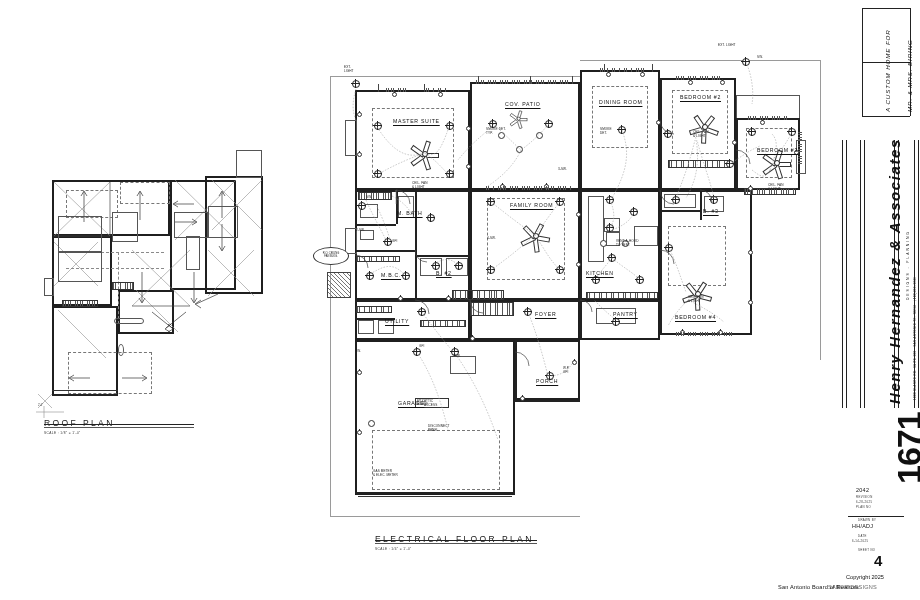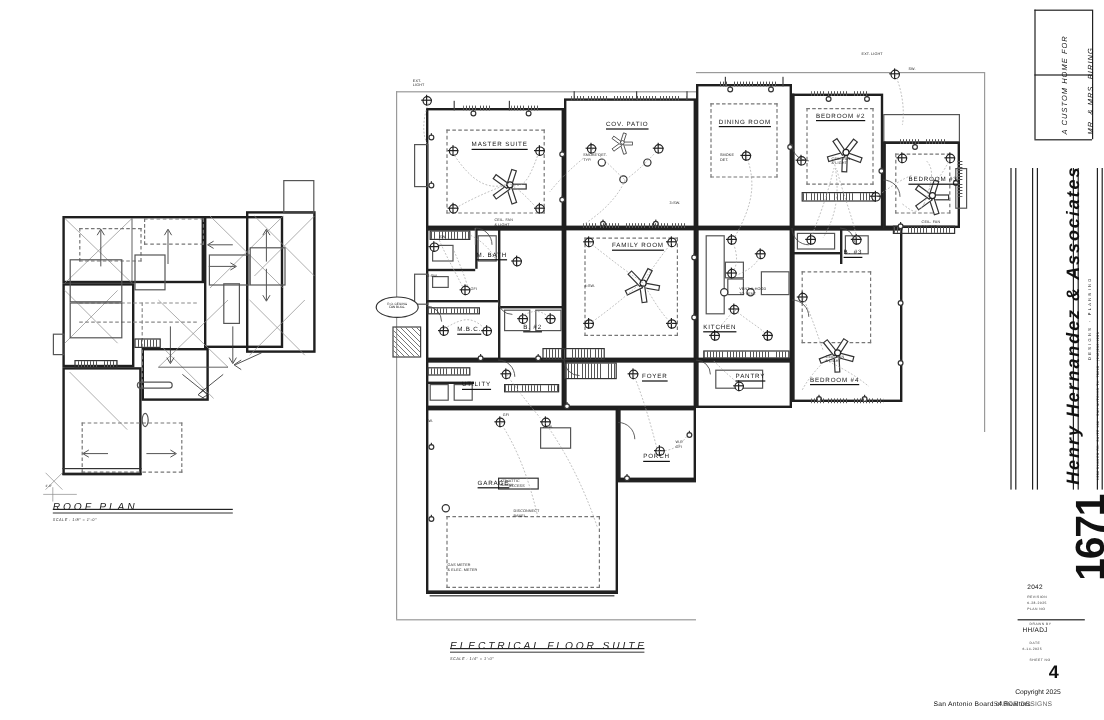--- a/index.html
+++ b/index.html
@@ -29,21 +29,21 @@
   .tiny{
     position:absolute;font-size:3.1px;line-height:3.5px;color:#222;
     white-space:pre;letter-spacing:.1px;font-family:"Liberation Sans",sans-serif;
   }
   .tiny2{
     position:absolute;font-size:2.6px;line-height:3px;color:#333;
     white-space:pre;letter-spacing:0px;font-family:"Liberation Sans",sans-serif;
   }
 
   
-  .plantitle{position:absolute;white-space:nowrap;font-style:italic;}
+  .plantitle{position:absolute;white-space:nowrap;}
   .plantitle .t{
     font-size:8.5px;letter-spacing:2.4px;color:#1a1a1a;
     font-family:"Liberation Sans",sans-serif;
   }
   .plantitle .s{
     font-size:3.2px;letter-spacing:.4px;color:#333;display:block;margin-top:1px;
   }
   .ruleA{position:absolute;height:0;border-top:1.6px solid #222;}
   .ruleB{position:absolute;height:0;border-top:.8px solid #555;}
 
@@ -565,21 +565,21 @@
     <div class="tiny" style="left:344px;top:66px;">EXT.
 LIGHT</div>
     <div class="tiny" style="left:419px;top:345px;">GFI</div>
     <div class="tiny" style="left:392px;top:240px;">GFI</div>
     <div class="tiny" style="left:563px;top:367px;">W.P.
 GFI</div>
     <div class="tiny" style="left:487px;top:237px;">4-SW.</div>
     <div class="tiny" style="left:558px;top:168px;">3-SW.</div>
 
     <div class="plantitle" style="left:375px;top:528px;">
-      <span class="t">ELECTRICAL   FLOOR   SUITE</span>
+      <span class="t">ELECTRICAL   FLOOR   PLAN</span>
       <span class="s">SCALE : 1/4" = 1'-0"</span>
     </div>
     <div class="ruleA" style="left:375px;top:540px;width:162px;"></div>
     <div class="ruleB" style="left:375px;top:543px;width:162px;"></div>
   </div>
 
   <div class="tb">
 
     <div class="tbline" style="left:4px;top:140px;height:268px;"></div>
     <div class="tbline" style="left:8px;top:140px;height:268px;"></div>

